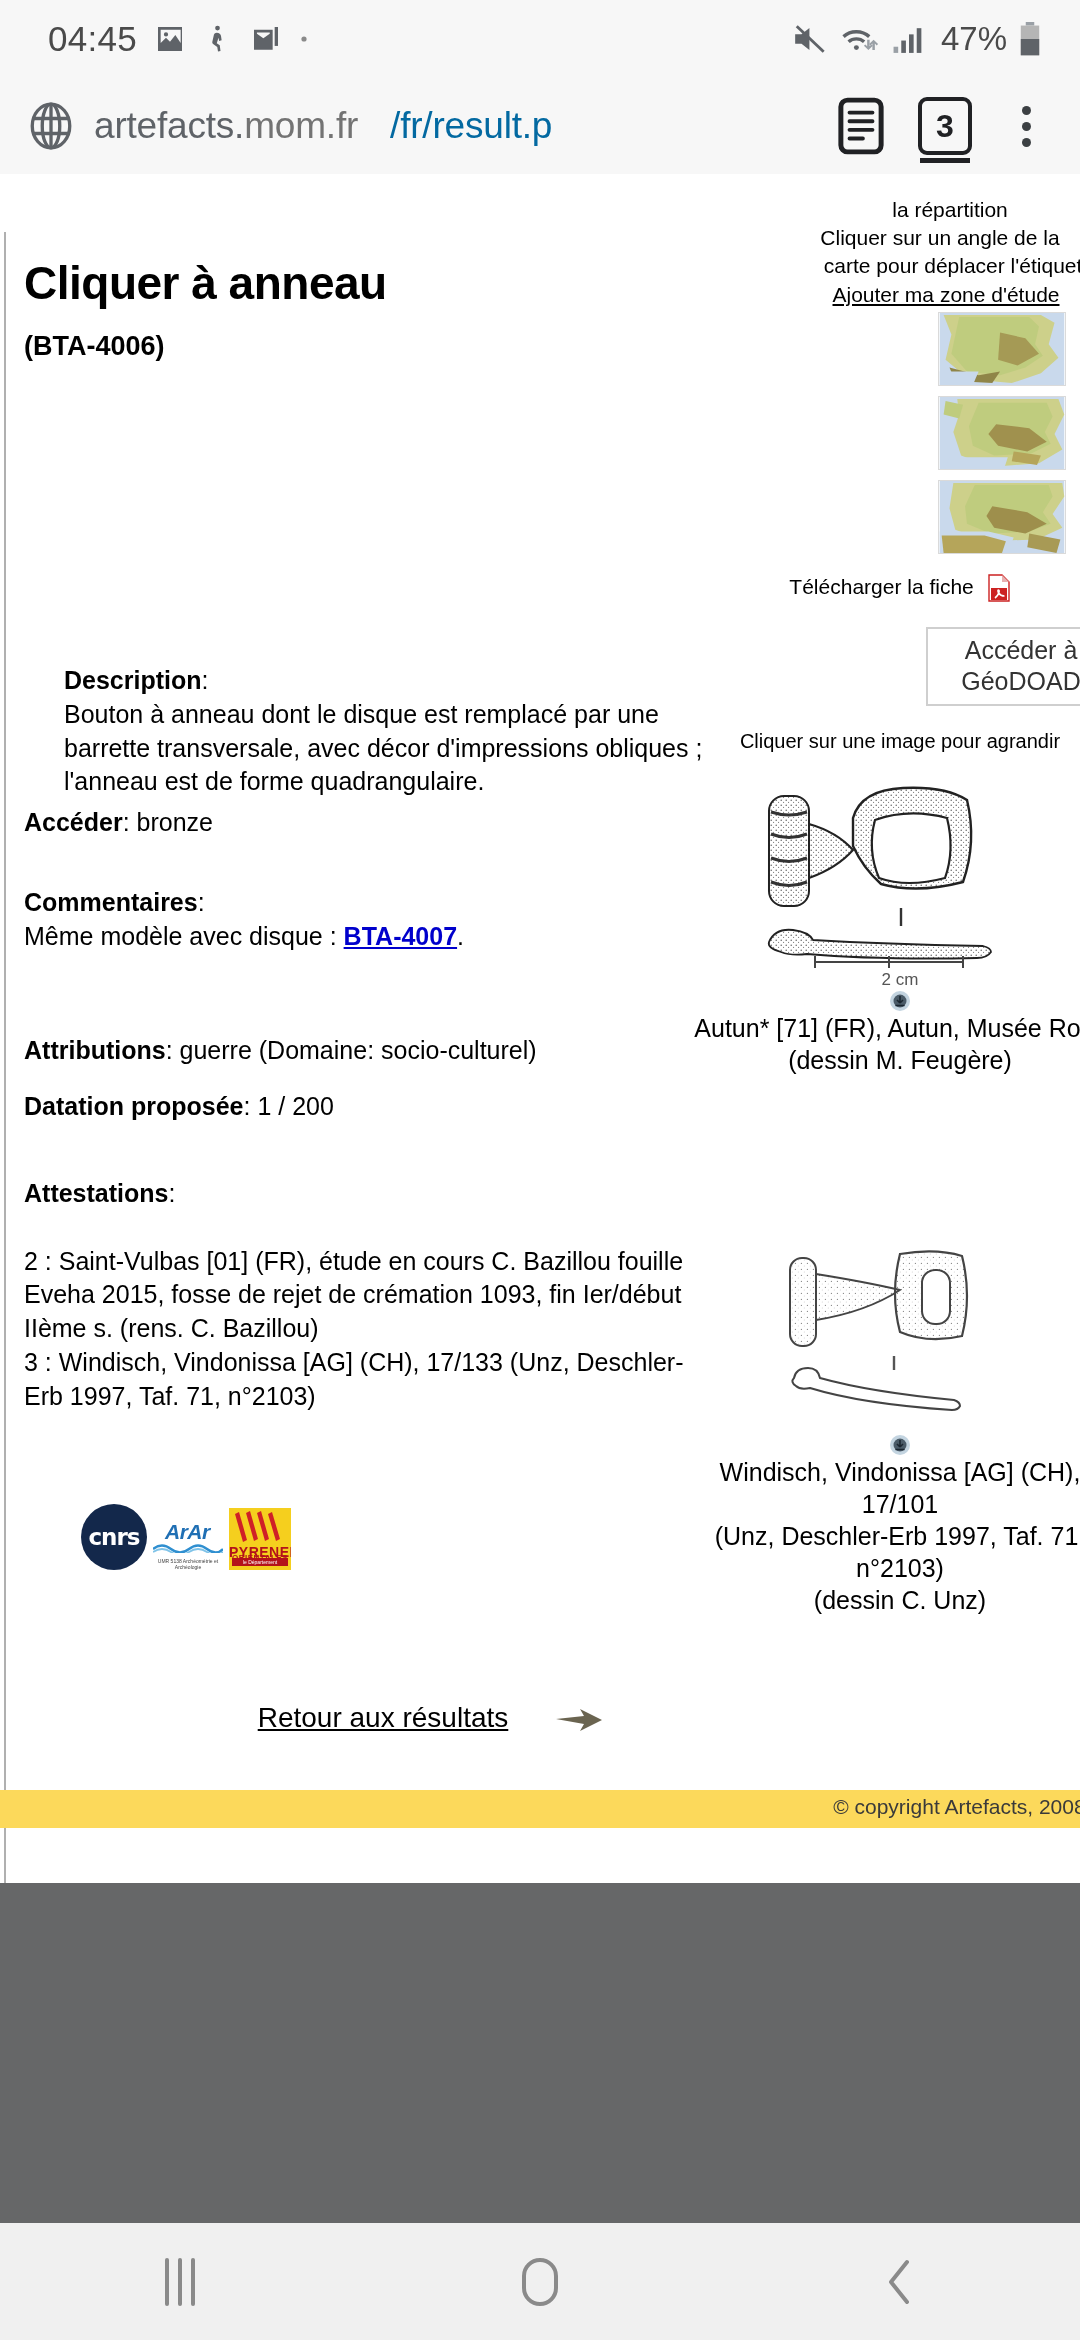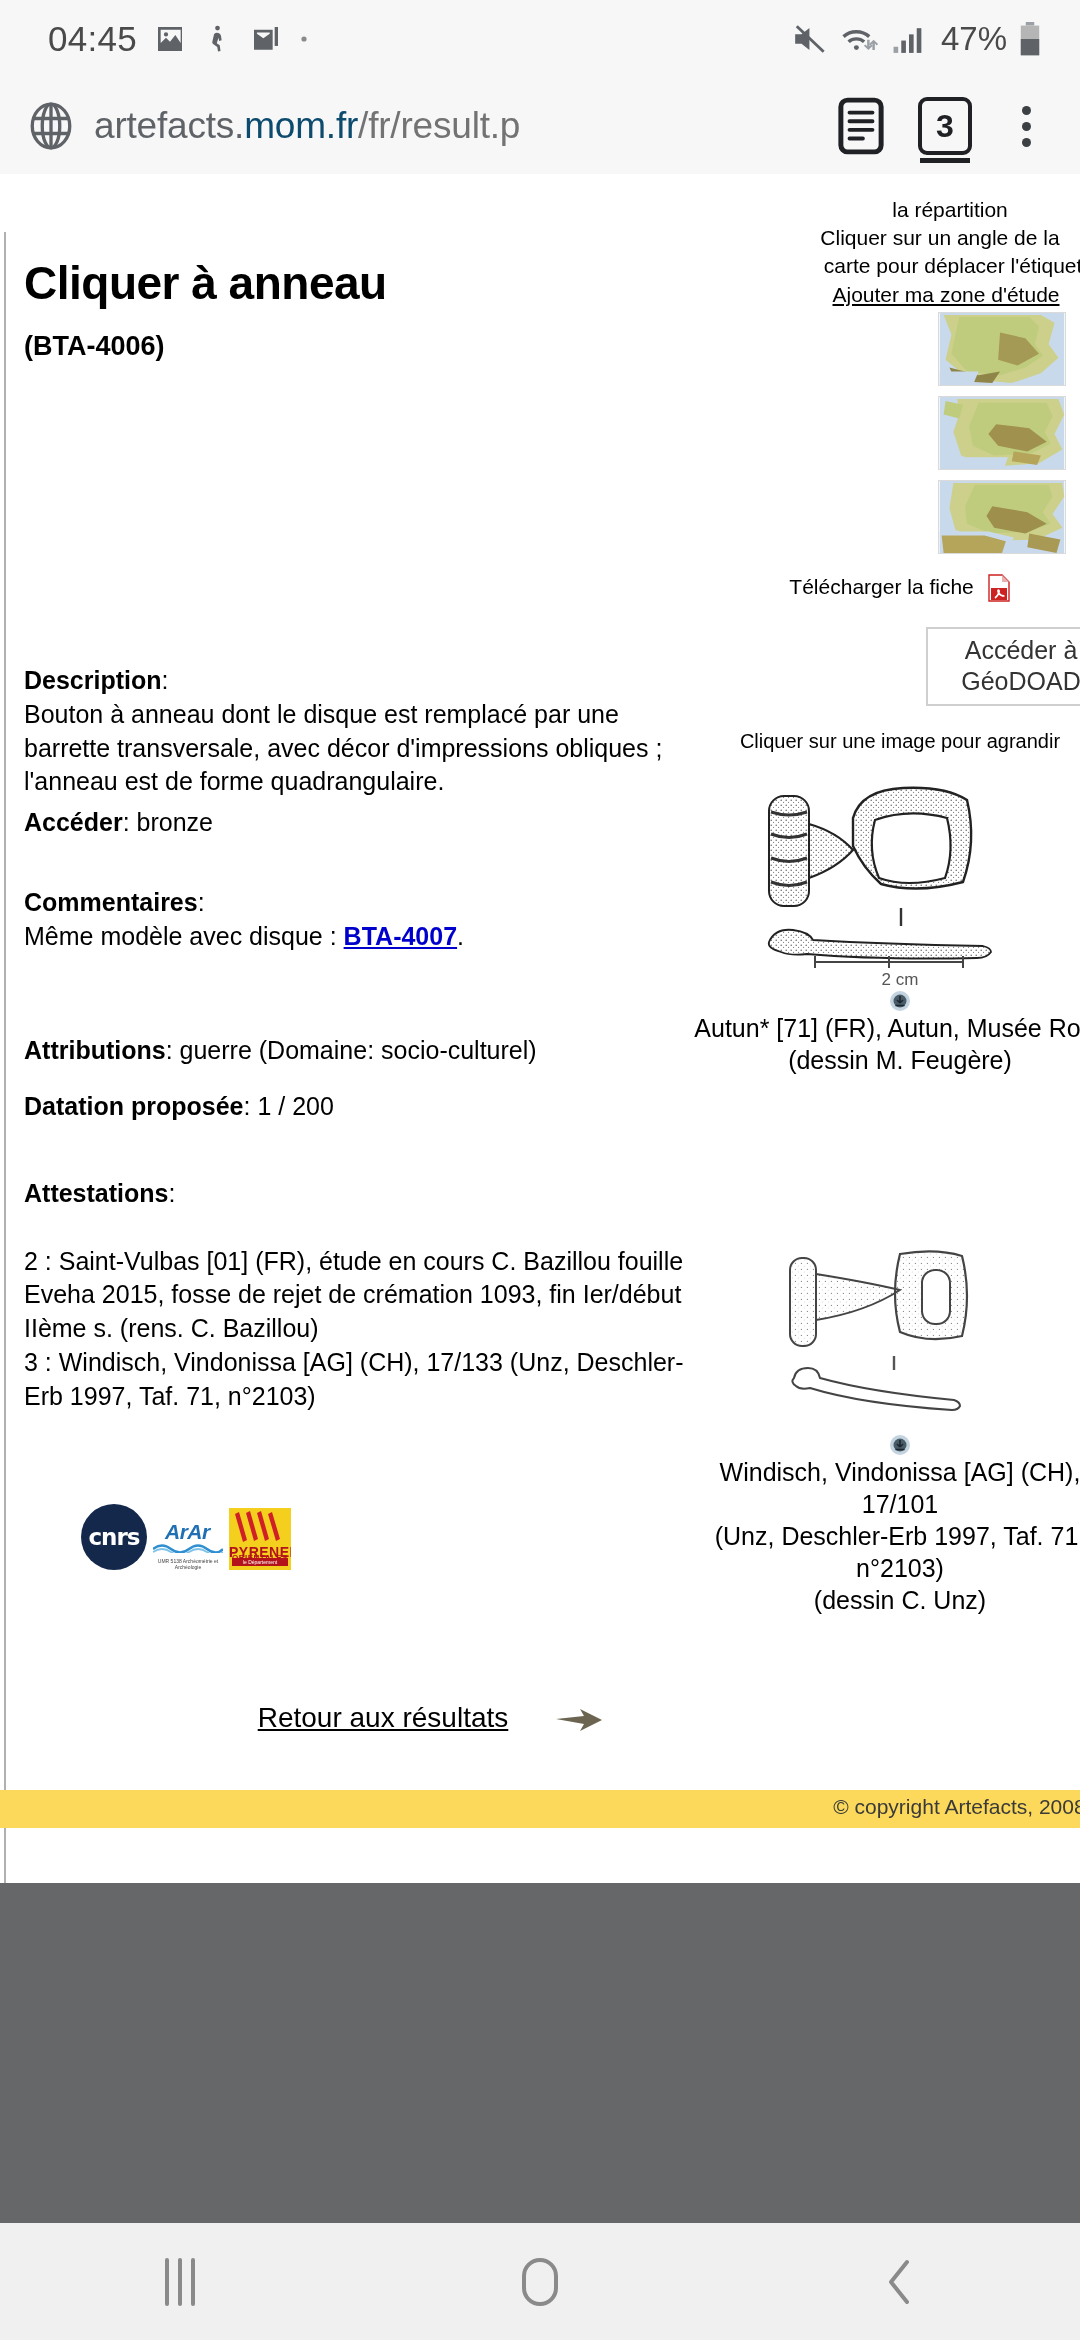--- a/index.html
+++ b/index.html
@@ -27,22 +27,22 @@
   
   .browserbar {
     position: absolute; left: 0; top: 78px; width: 1080px; height: 96px;
     background: #f7f7f7; display: flex; align-items: center; padding: 0 30px 0 26px;
   }
   .globe { width: 50px; height: 50px; flex: 0 0 50px; margin-right: 18px; }
   .urltext {
     flex: 1 1 auto; font-size: 37px; color: #5f6368; white-space: nowrap; overflow: hidden;
     letter-spacing: -.2px;
   }
-  .urltext .host { color: #0c4a6e; }
-  .urltext .fade { color: #737373; }
+  .urltext .host { color: #737373; }
+  .urltext .fade { color: #0369a1; margin-left: 32px; }
   .bbtn { flex: 0 0 auto; display: flex; align-items: center; justify-content: center; }
   .reader-ic { width: 46px; height: 58px; margin-right: 34px; }
   .tabcount {
     width: 54px; height: 58px; border: 4px solid #202124; border-radius: 9px;
     display: flex; align-items: center; justify-content: center;
     font-size: 32px; font-weight: 600; color: #202124; margin-right: 36px;
     position: relative;
   }
   .tabcount::after {
     content: ""; position: absolute; left: -2px; right: -2px; bottom: -12px;
@@ -74,21 +74,21 @@
   }
   .subtitle {
     font-size: 27px; font-weight: bold; color: #000;
     position: absolute; left: 0; top: 157px;
   }
 
   .block { position: absolute; left: 0; width: 660px; font-size: 25px; line-height: 1.35; color: #000; }
   .block b { font-weight: bold; }
   .lnk { color: #0000cc; font-weight: bold; text-decoration: underline; }
 
-  #b-desc { top: 490px; }
+  #b-desc { top: 490px; margin-left: 40px; }
   #b-mat  { top: 632px; }
   #b-comm { top: 712px; }
   #b-attr { top: 860px; }
   #b-dat  { top: 916px; }
   #b-atts { top: 1003px; }
 
   
   .logos { position: absolute; left: 18px; top: 1330px; display: flex; align-items: flex-end; gap: 6px; }
   .logo-cnrs {
     width: 66px; height: 66px; border-radius: 50%; background: #13284b;

